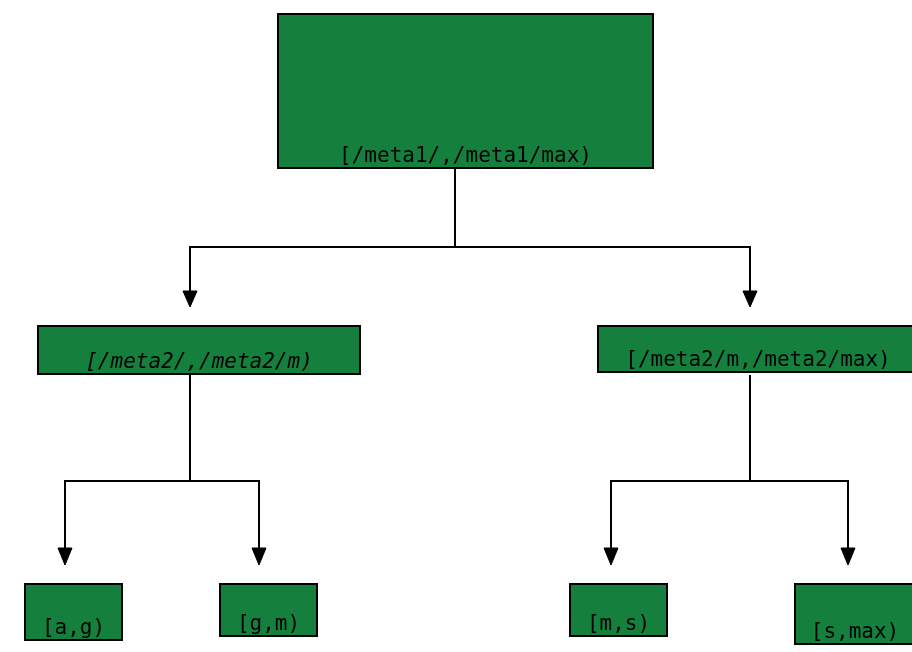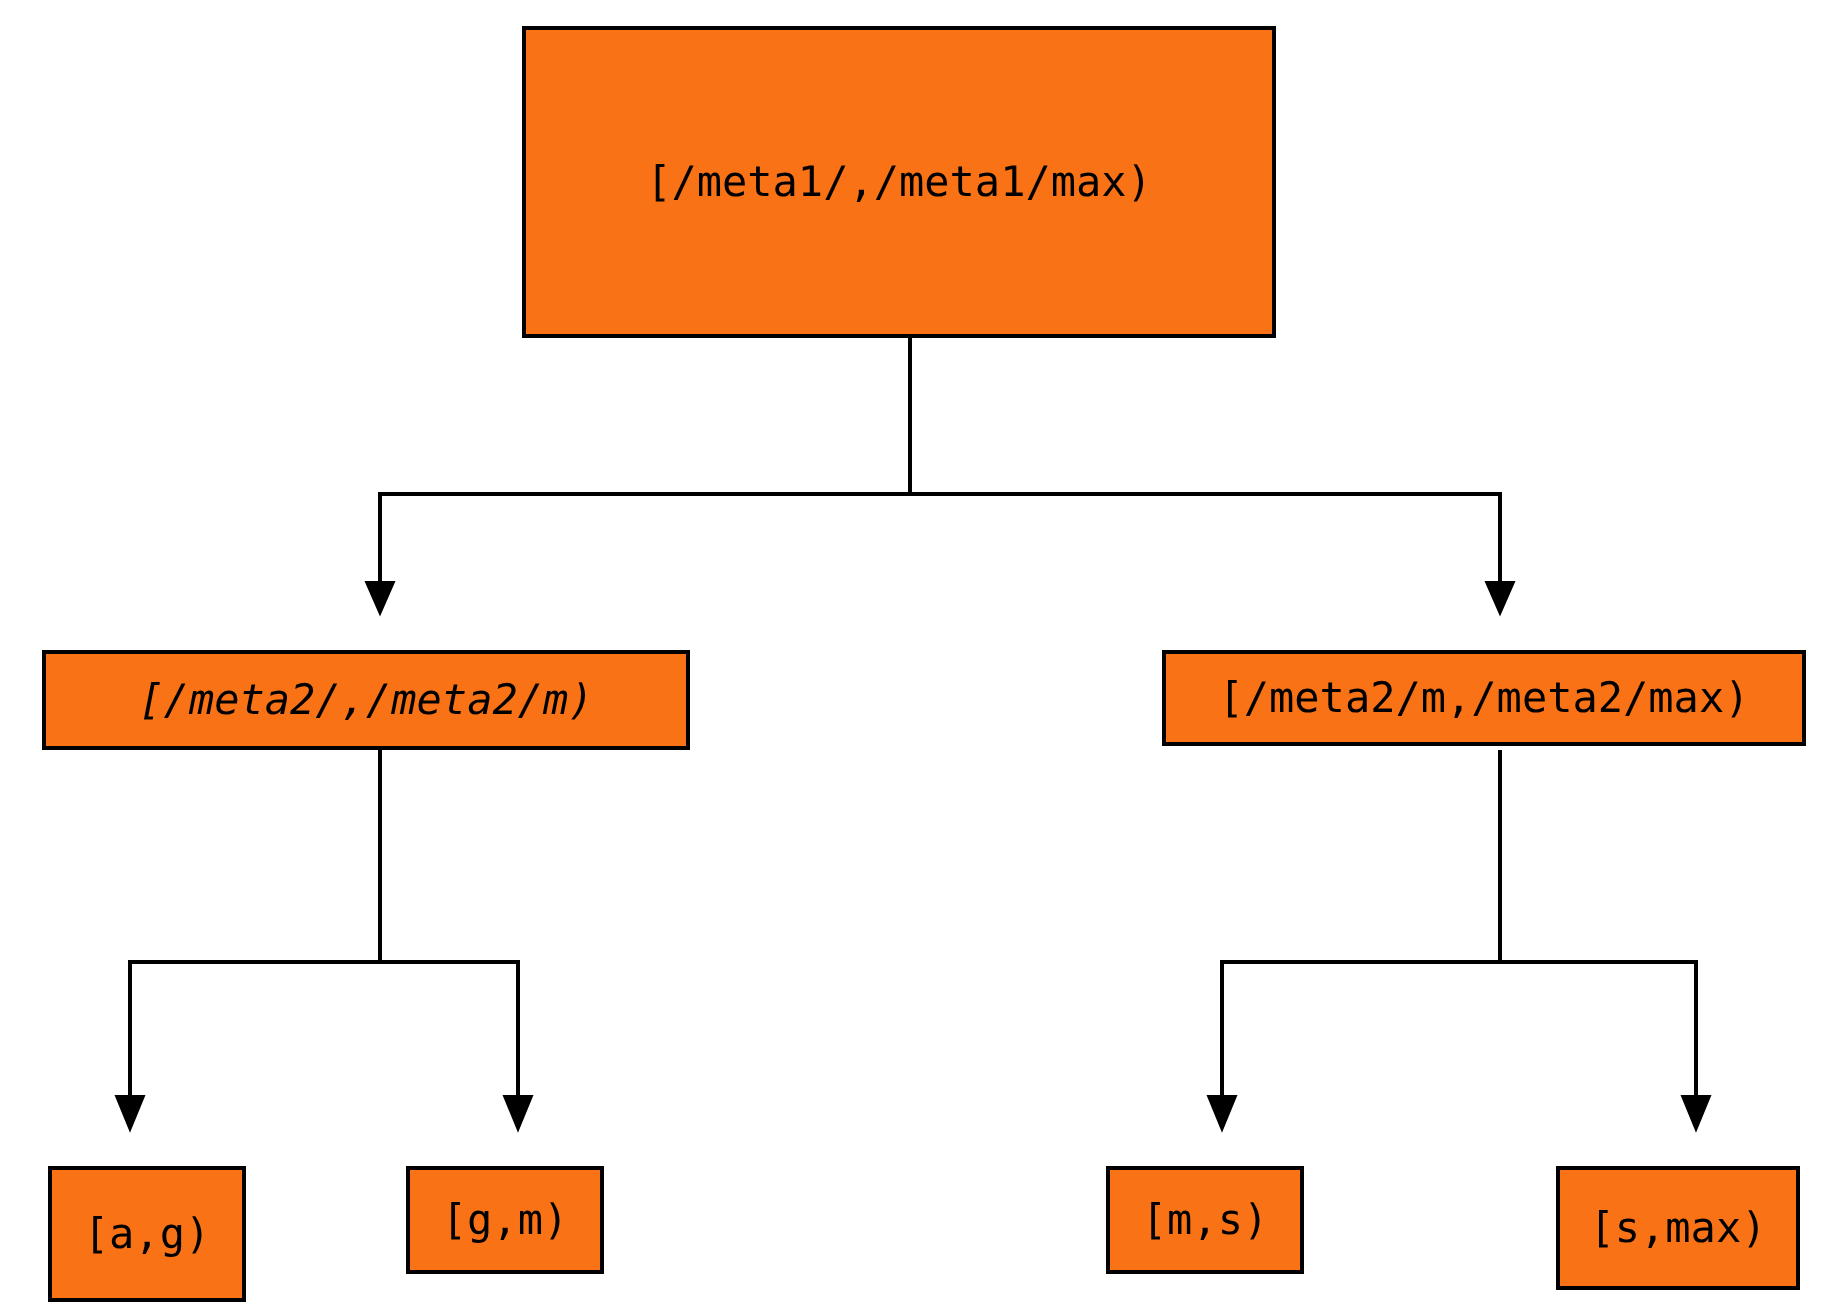--- a/index.html
+++ b/index.html
@@ -28,32 +28,33 @@
     stroke-width: 2;
   }
   .edges-layer polygon {
     fill: #000000;
     stroke: #000000;
   }
   .node {
     position: absolute;
     box-sizing: border-box;
     border: 2px solid #000000;
-    background: #f97316;
+    background: #15803d;
     display: flex;
-    align-items: center;
+    align-items: flex-end;
     justify-content: center;
     font-size: 21px;
     letter-spacing: 0px;
     white-space: nowrap;
+    margin-left: 16px;
   }
   .node-root       { left: 261px; top: 13px;  width: 377px; height: 156px; }
   .node-left       { left: 21px;  top: 325px; width: 324px; height: 50px; font-style: italic; }
   .node-right      { left: 581px; top: 325px; width: 322px; height: 48px; }
-  .node-leaf-ag    { left: 24px;   top: 583px; width: 99px;  height: 68px; }
+  .node-leaf-ag    { left: 8px;   top: 583px; width: 99px;  height: 58px; }
   .node-leaf-gm    { left: 203px; top: 583px; width: 99px;  height: 54px; }
   .node-leaf-ms    { left: 553px; top: 583px; width: 99px;  height: 54px; }
   .node-leaf-smax  { left: 778px; top: 583px; width: 122px; height: 62px; }
 </style>
 </head>
 <body>
 
 <div class="canvas">
 
   <svg class="edges-layer" width="912" height="652" viewBox="0 0 912 652" xmlns="http://www.w3.org/2000/svg">

